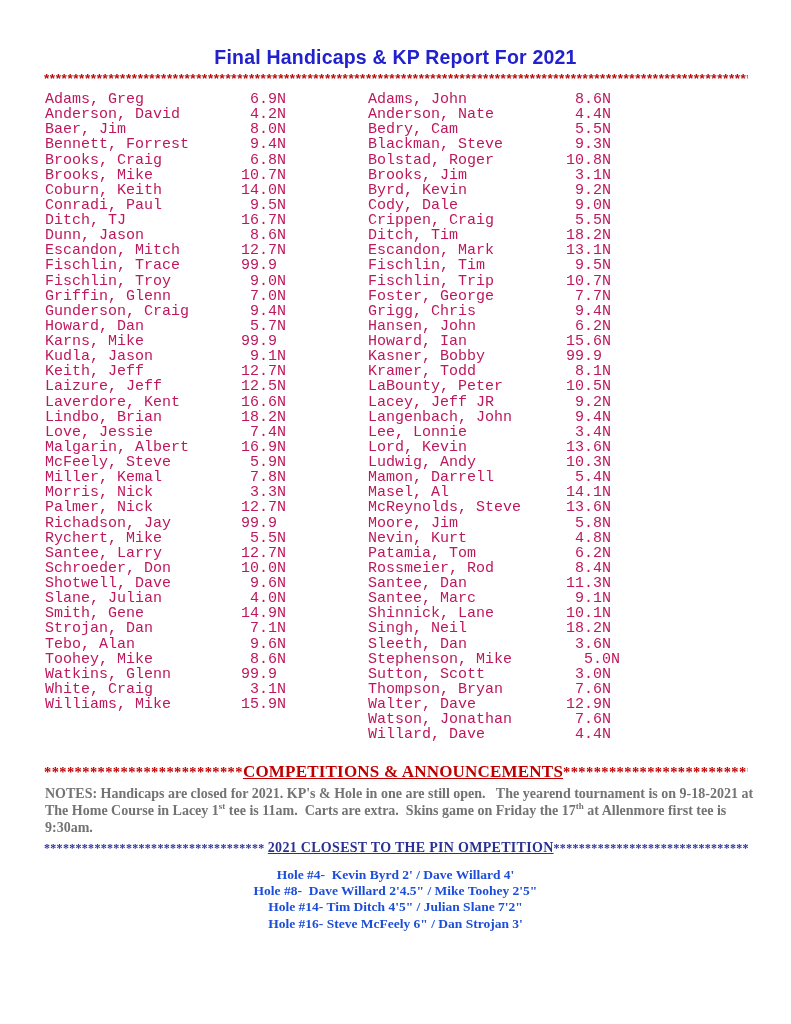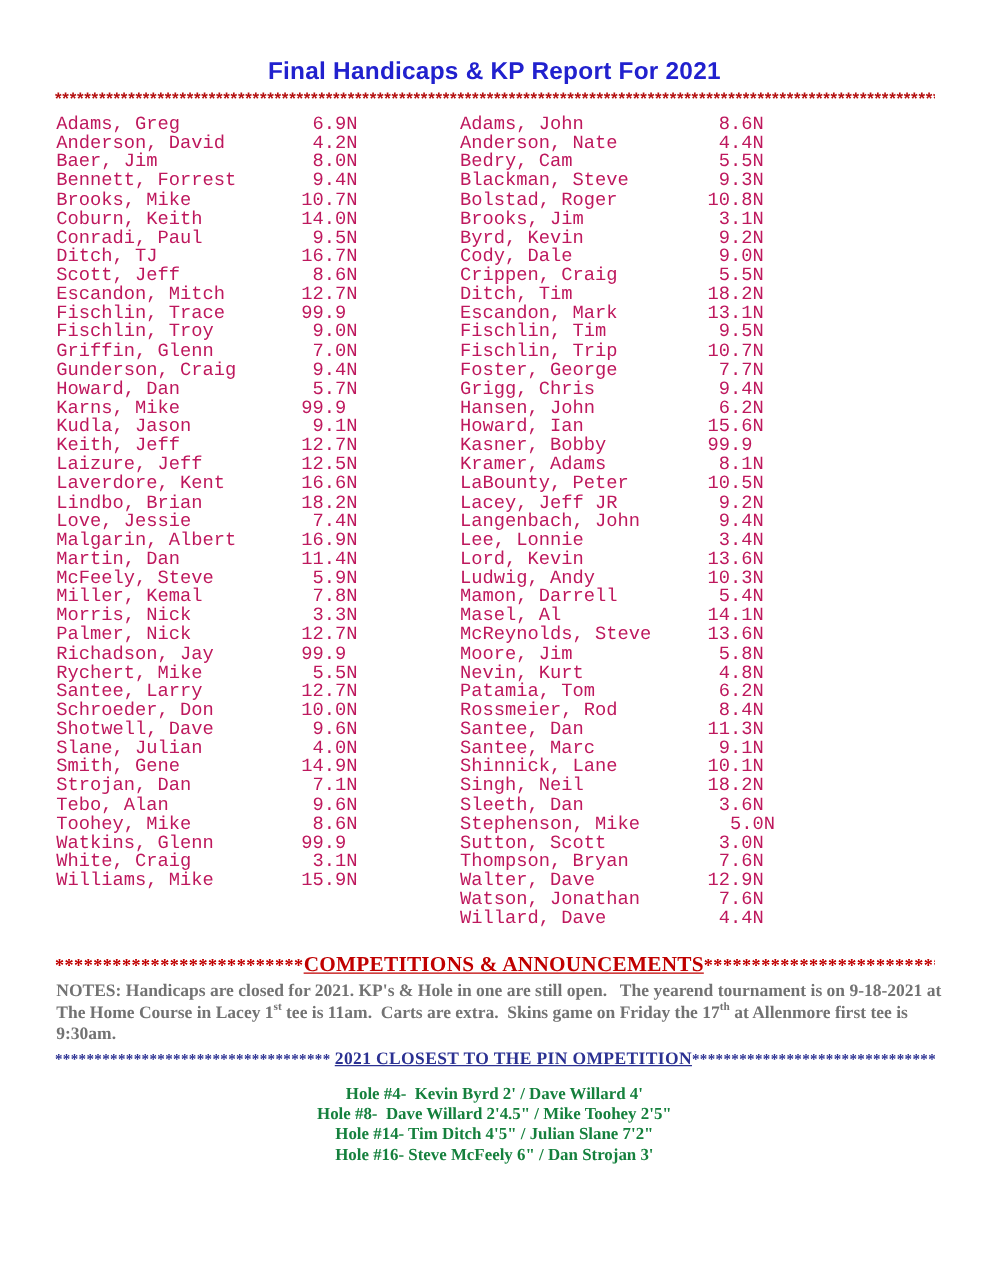--- a/index.html
+++ b/index.html
@@ -24,59 +24,59 @@
   .comp-line .stars{font-size:14.5px;letter-spacing:.4px;}
   .comp-title{font-size:17px;text-decoration:underline;letter-spacing:.2px;}
   .notes{position:absolute;top:785px;left:45px;width:710px;color:#737373;
          font-family:Liberation Serif, serif;font-weight:bold;font-size:14px;line-height:17px;}
   .note-line{white-space:pre;}
   .notes sup{font-size:9px;line-height:0;}
   .kp-line{position:absolute;top:838px;left:44px;width:704px;white-space:nowrap;overflow:hidden;
          color:#2B3192;font-weight:bold;font-family:"Liberation Serif",serif;}
   .kp-line .stars{font-size:12px;letter-spacing:.3px;}
   .kp-title{font-size:14px;text-decoration:underline;letter-spacing:.3px;text-align:center;}
-  .holes{position:absolute;top:867px;left:0;width:100%;text-align:center;color:#15803d;
+  .holes{position:absolute;top:867px;left:0;width:100%;text-align:center;color:#1d4ed8;
          font-family:"Liberation Serif",serif;font-weight:bold;font-size:13.5px;line-height:16.2px;}
   .hole-line{white-space:pre;}
 </style>
 </head>
 <body>
 
 <div class="page">
 
   <div class="title">Final Handicaps &amp; KP Report For 2021</div>
 
   <div class="stars-top">**********************************************************************************************************************************</div>
 
   <div class="roster">
     <div class="col col-l">
         <div class="row"><span class="nm">Adams, Greg</span><span class="val"> 6.9N</span></div>
         <div class="row"><span class="nm">Anderson, David</span><span class="val"> 4.2N</span></div>
         <div class="row"><span class="nm">Baer, Jim</span><span class="val"> 8.0N</span></div>
         <div class="row"><span class="nm">Bennett, Forrest</span><span class="val"> 9.4N</span></div>
+        <div class="row"><span class="nm">Brooks, Craig</span><span class="val"> 6.8N</span></div>
         <div class="row"><span class="nm">Brooks, Mike</span><span class="val">10.7N</span></div>
         <div class="row"><span class="nm">Coburn, Keith</span><span class="val">14.0N</span></div>
         <div class="row"><span class="nm">Conradi, Paul</span><span class="val"> 9.5N</span></div>
         <div class="row"><span class="nm">Ditch, TJ</span><span class="val">16.7N</span></div>
-        <div class="row"><span class="nm">Scott, Jeff</span><span class="val"> 8.6N</span></div>
+        <div class="row"><span class="nm">Dunn, Jason</span><span class="val"> 8.6N</span></div>
         <div class="row"><span class="nm">Escandon, Mitch</span><span class="val">12.7N</span></div>
         <div class="row"><span class="nm">Fischlin, Trace</span><span class="val">99.9</span></div>
         <div class="row"><span class="nm">Fischlin, Troy</span><span class="val"> 9.0N</span></div>
         <div class="row"><span class="nm">Griffin, Glenn</span><span class="val"> 7.0N</span></div>
         <div class="row"><span class="nm">Gunderson, Craig</span><span class="val"> 9.4N</span></div>
         <div class="row"><span class="nm">Howard, Dan</span><span class="val"> 5.7N</span></div>
         <div class="row"><span class="nm">Karns, Mike</span><span class="val">99.9</span></div>
         <div class="row"><span class="nm">Kudla, Jason</span><span class="val"> 9.1N</span></div>
         <div class="row"><span class="nm">Keith, Jeff</span><span class="val">12.7N</span></div>
         <div class="row"><span class="nm">Laizure, Jeff</span><span class="val">12.5N</span></div>
         <div class="row"><span class="nm">Laverdore, Kent</span><span class="val">16.6N</span></div>
         <div class="row"><span class="nm">Lindbo, Brian</span><span class="val">18.2N</span></div>
         <div class="row"><span class="nm">Love, Jessie</span><span class="val"> 7.4N</span></div>
         <div class="row"><span class="nm">Malgarin, Albert</span><span class="val">16.9N</span></div>
-        <div class="row"><span class="nm">Martin, Dan</span><span class="val">11.4N</span></div>
         <div class="row"><span class="nm">McFeely, Steve</span><span class="val"> 5.9N</span></div>
         <div class="row"><span class="nm">Miller, Kemal</span><span class="val"> 7.8N</span></div>
         <div class="row"><span class="nm">Morris, Nick</span><span class="val"> 3.3N</span></div>
         <div class="row"><span class="nm">Palmer, Nick</span><span class="val">12.7N</span></div>
         <div class="row"><span class="nm">Richadson, Jay</span><span class="val">99.9</span></div>
         <div class="row"><span class="nm">Rychert, Mike</span><span class="val"> 5.5N</span></div>
         <div class="row"><span class="nm">Santee, Larry</span><span class="val">12.7N</span></div>
         <div class="row"><span class="nm">Schroeder, Don</span><span class="val">10.0N</span></div>
         <div class="row"><span class="nm">Shotwell, Dave</span><span class="val"> 9.6N</span></div>
         <div class="row"><span class="nm">Slane, Julian</span><span class="val"> 4.0N</span></div>
@@ -100,21 +100,21 @@
         <div class="row"><span class="nm">Crippen, Craig</span><span class="val"> 5.5N</span></div>
         <div class="row"><span class="nm">Ditch, Tim</span><span class="val">18.2N</span></div>
         <div class="row"><span class="nm">Escandon, Mark</span><span class="val">13.1N</span></div>
         <div class="row"><span class="nm">Fischlin, Tim</span><span class="val"> 9.5N</span></div>
         <div class="row"><span class="nm">Fischlin, Trip</span><span class="val">10.7N</span></div>
         <div class="row"><span class="nm">Foster, George</span><span class="val"> 7.7N</span></div>
         <div class="row"><span class="nm">Grigg, Chris</span><span class="val"> 9.4N</span></div>
         <div class="row"><span class="nm">Hansen, John</span><span class="val"> 6.2N</span></div>
         <div class="row"><span class="nm">Howard, Ian</span><span class="val">15.6N</span></div>
         <div class="row"><span class="nm">Kasner, Bobby</span><span class="val">99.9</span></div>
-        <div class="row"><span class="nm">Kramer, Adams</span><span class="val"> 8.1N</span></div>
+        <div class="row"><span class="nm">Kramer, Todd</span><span class="val"> 8.1N</span></div>
         <div class="row"><span class="nm">LaBounty, Peter</span><span class="val">10.5N</span></div>
         <div class="row"><span class="nm">Lacey, Jeff JR</span><span class="val"> 9.2N</span></div>
         <div class="row"><span class="nm">Langenbach, John</span><span class="val"> 9.4N</span></div>
         <div class="row"><span class="nm">Lee, Lonnie</span><span class="val"> 3.4N</span></div>
         <div class="row"><span class="nm">Lord, Kevin</span><span class="val">13.6N</span></div>
         <div class="row"><span class="nm">Ludwig, Andy</span><span class="val">10.3N</span></div>
         <div class="row"><span class="nm">Mamon, Darrell</span><span class="val"> 5.4N</span></div>
         <div class="row"><span class="nm">Masel, Al</span><span class="val">14.1N</span></div>
         <div class="row"><span class="nm">McReynolds, Steve</span><span class="val">13.6N</span></div>
         <div class="row"><span class="nm">Moore, Jim</span><span class="val"> 5.8N</span></div>

